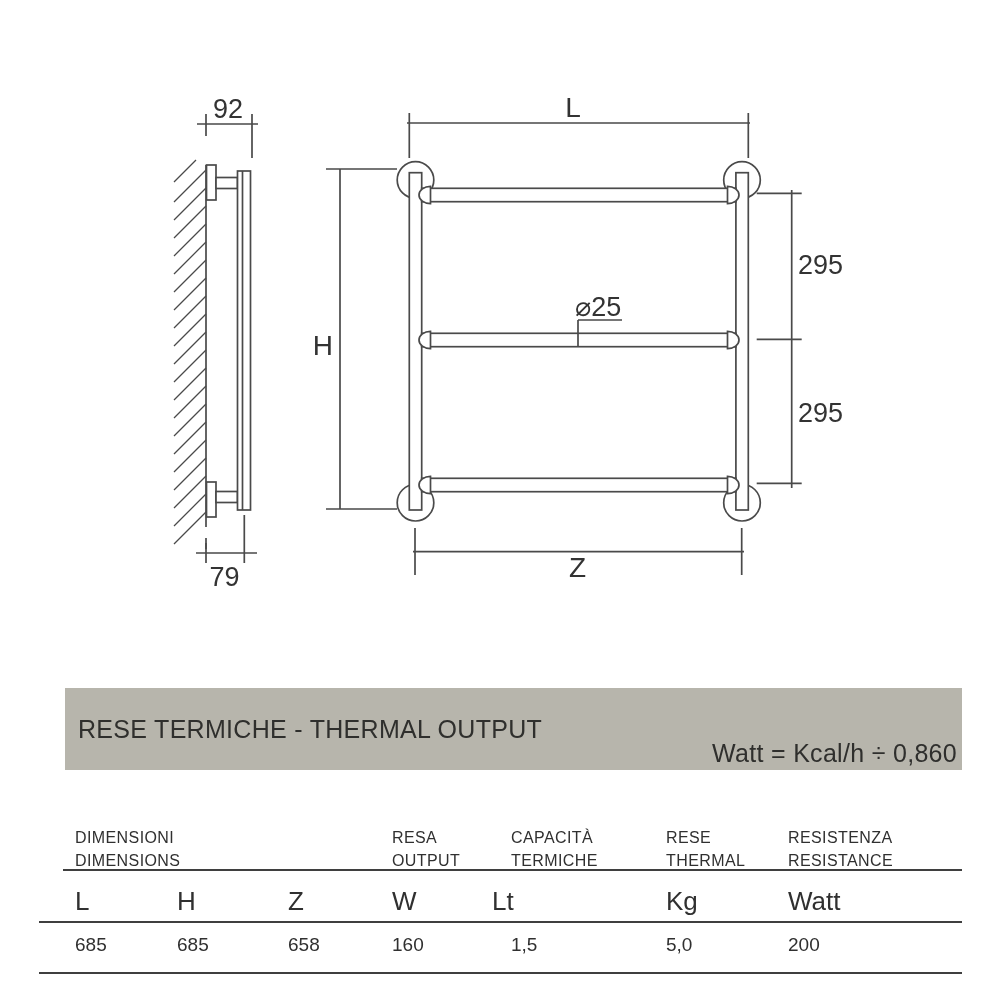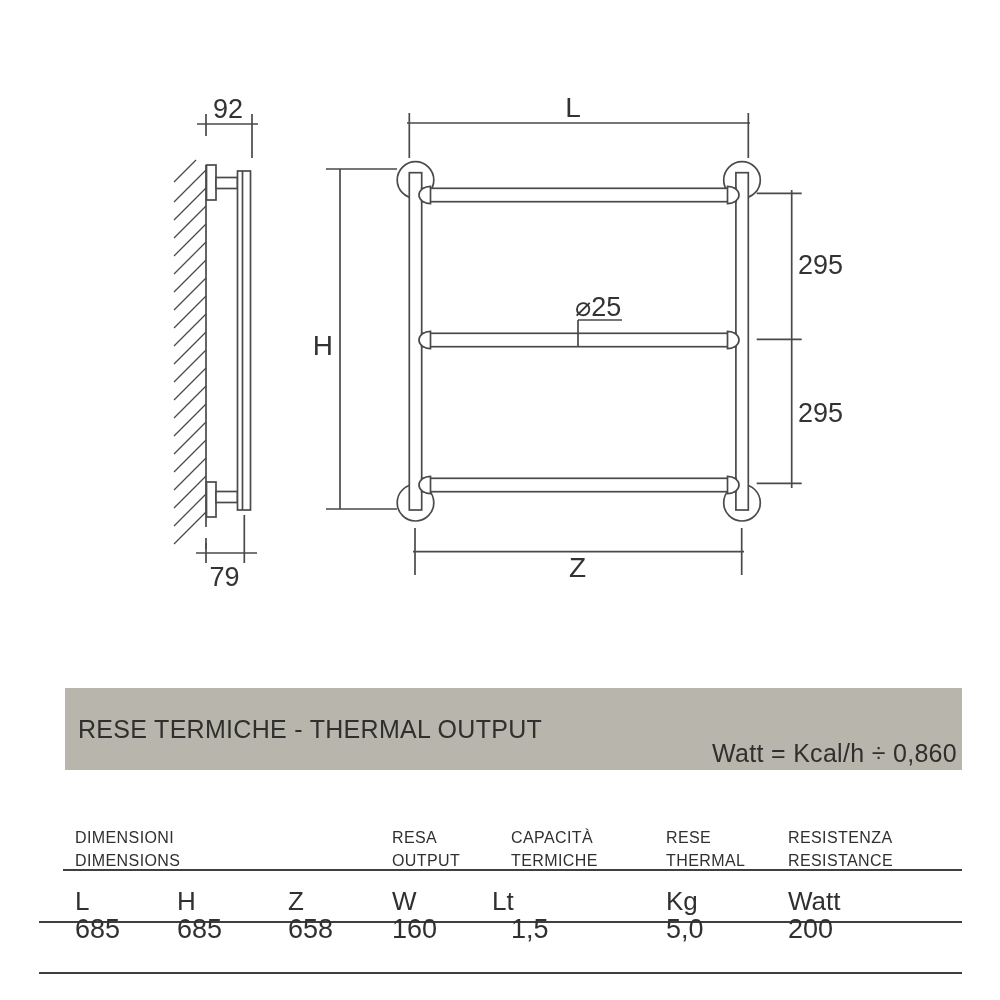--- a/index.html
+++ b/index.html
@@ -24,21 +24,21 @@
     padding:0 5px 0 13px;
   }
   .band-title div   { font-size:25px; line-height:24px; letter-spacing:0.3px; color:#2f2f2d; }
   .band-formulas    { text-align:right;margin-top:48px; }
   .band-formulas div{ font-size:25px; line-height:24px; letter-spacing:0.3px; color:#2f2f2d; }
 
   
   .tline { position:absolute; height:2px; background:#3f3f3f; }
   .th  { position:absolute; top:826px; font-size:16px; line-height:23px; letter-spacing:0.4px; white-space:nowrap; }
   .unit{ position:absolute; top:886px; font-size:26px; white-space:nowrap; }
-  .val { position:absolute; top:914px; font-size:27px; white-space:nowrap; }
+  .val { position:absolute; top:934px; font-size:19px; white-space:nowrap; }
 </style>
 </head>
 <body>
 
 <div class="page">
 
   
   <svg width="1000" height="650" viewBox="0 0 1000 650">
     <g stroke="#4a4a4a" stroke-width="1.7" fill="none" stroke-linecap="butt">
 

